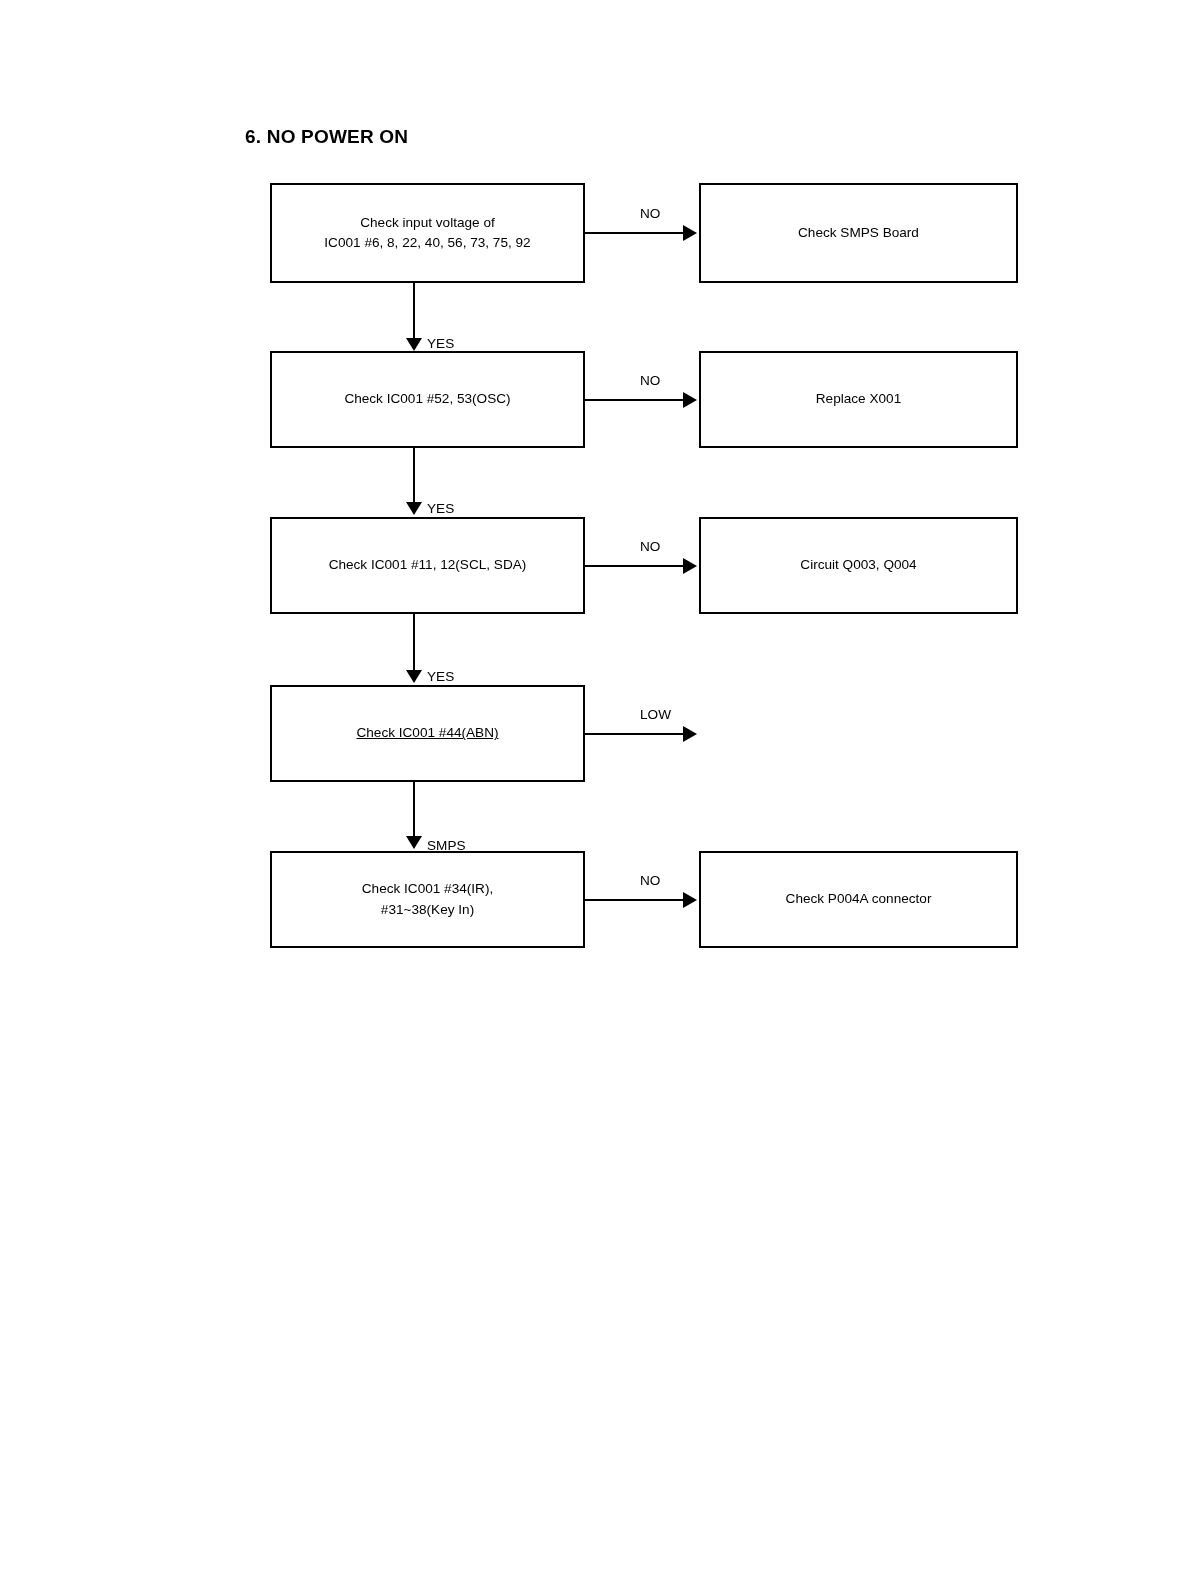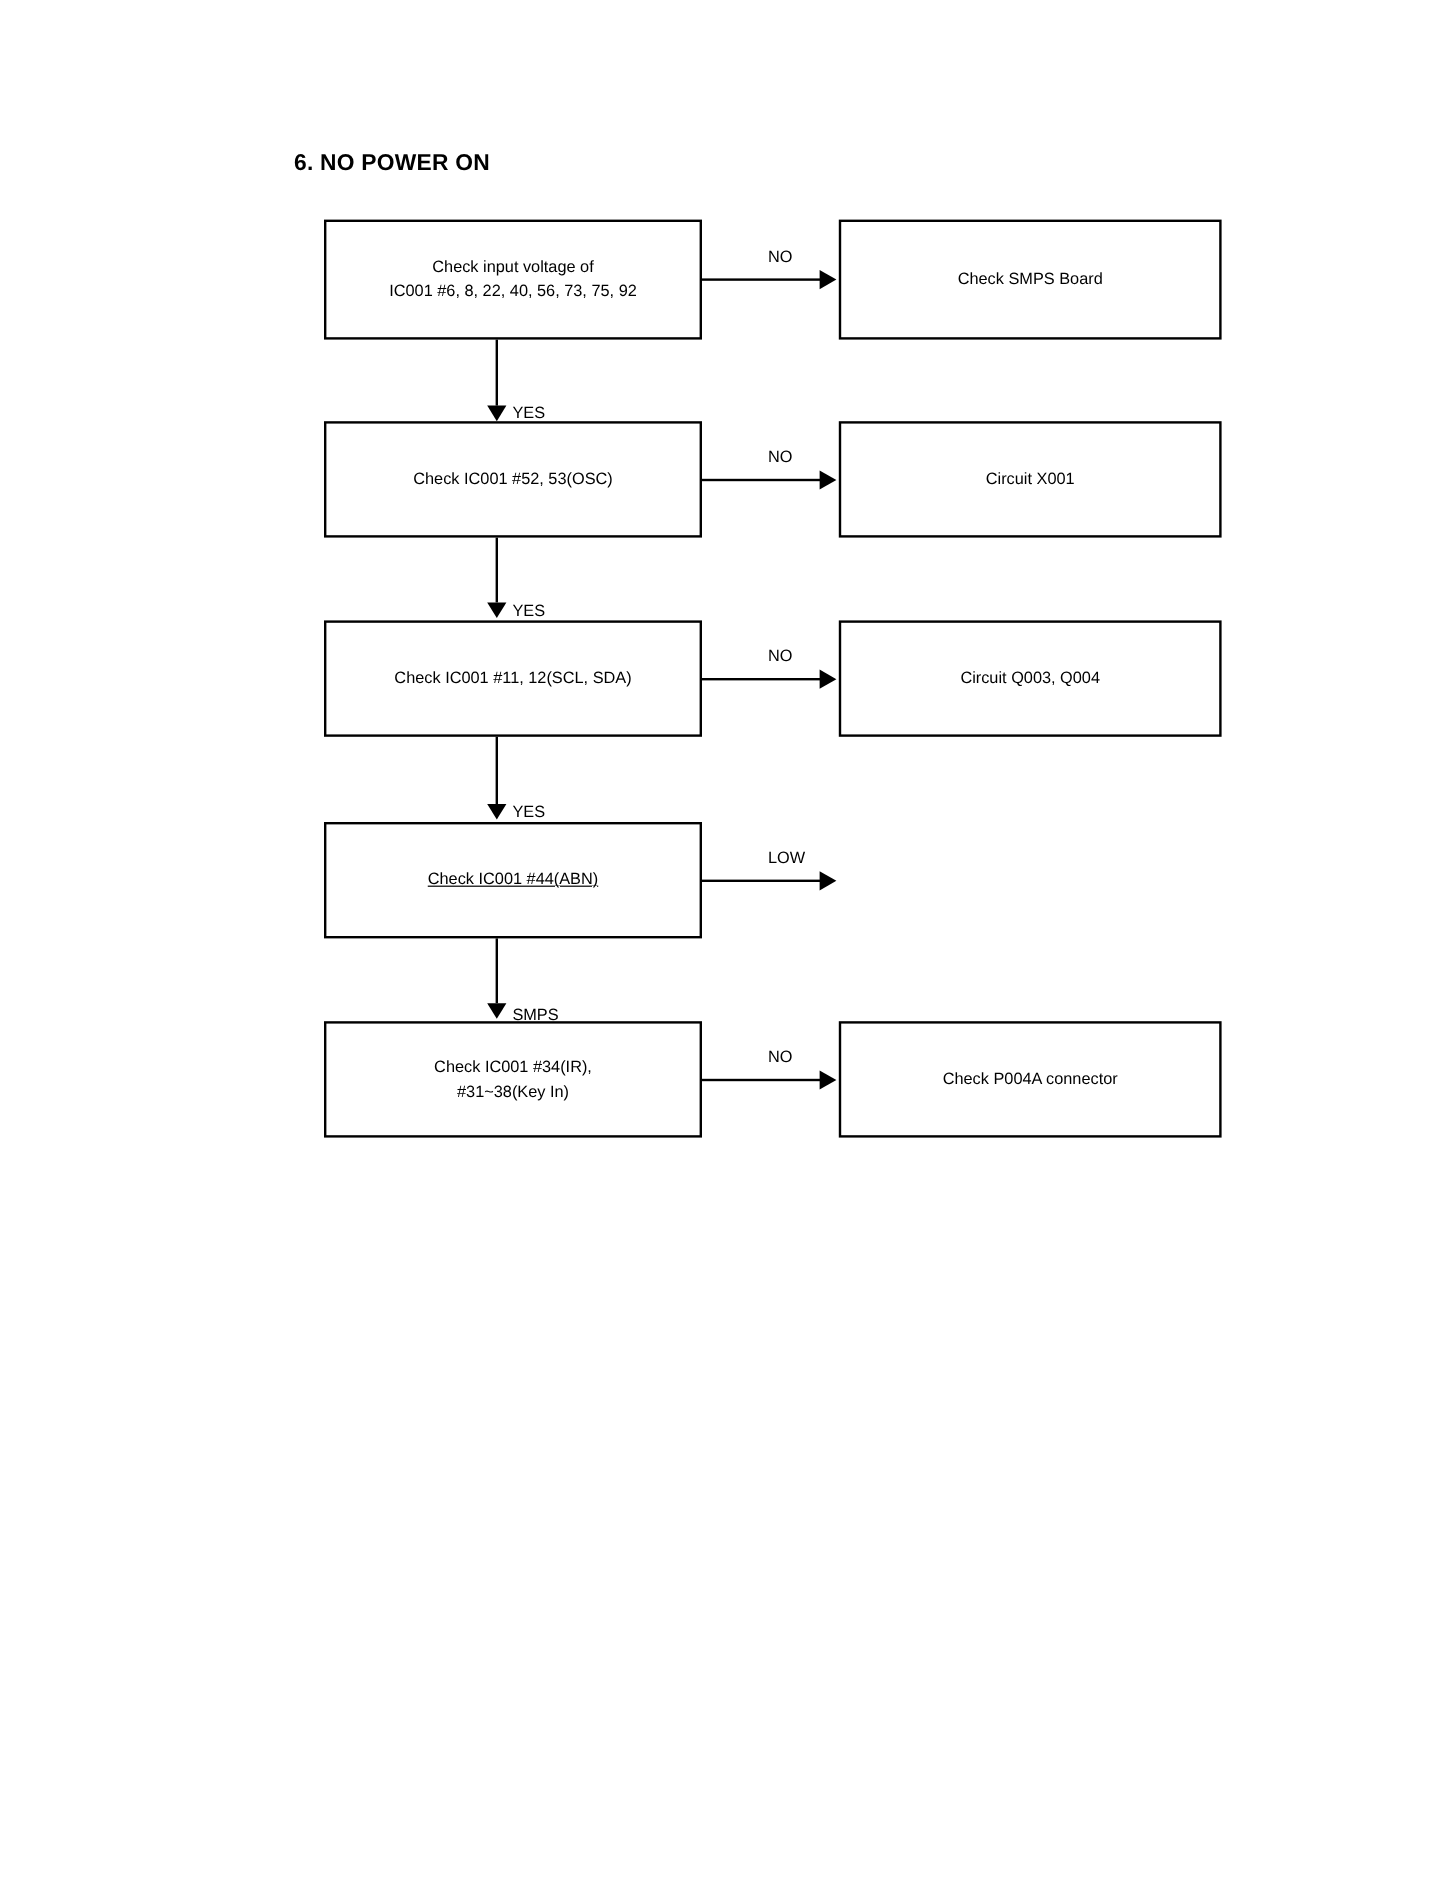--- a/index.html
+++ b/index.html
@@ -132,21 +132,21 @@
   <div class="vhead" style="top:338px;"></div>
   <div class="vlabel" style="top:304px;">YES</div>
 
   <div class="node left row2">
     <div class="node-text">Check IC001 #52, 53(OSC)</div>
   </div>
   <div class="hline" style="top:399px;"></div>
   <div class="hhead" style="top:392px;"></div>
   <div class="hlabel" style="top:373px;">NO</div>
   <div class="node right row2">
-    <div class="node-text">Circuit X001</div>
+    <div class="node-text">Replace X001</div>
   </div>
 
   <div class="vline" style="top:448px; height:54px;"></div>
   <div class="vhead" style="top:502px;"></div>
   <div class="vlabel" style="top:469px;">YES</div>
 
   <div class="node left row3">
     <div class="node-text">Check IC001 #11, 12(SCL, SDA)</div>
   </div>
   <div class="hline" style="top:565px;"></div>

